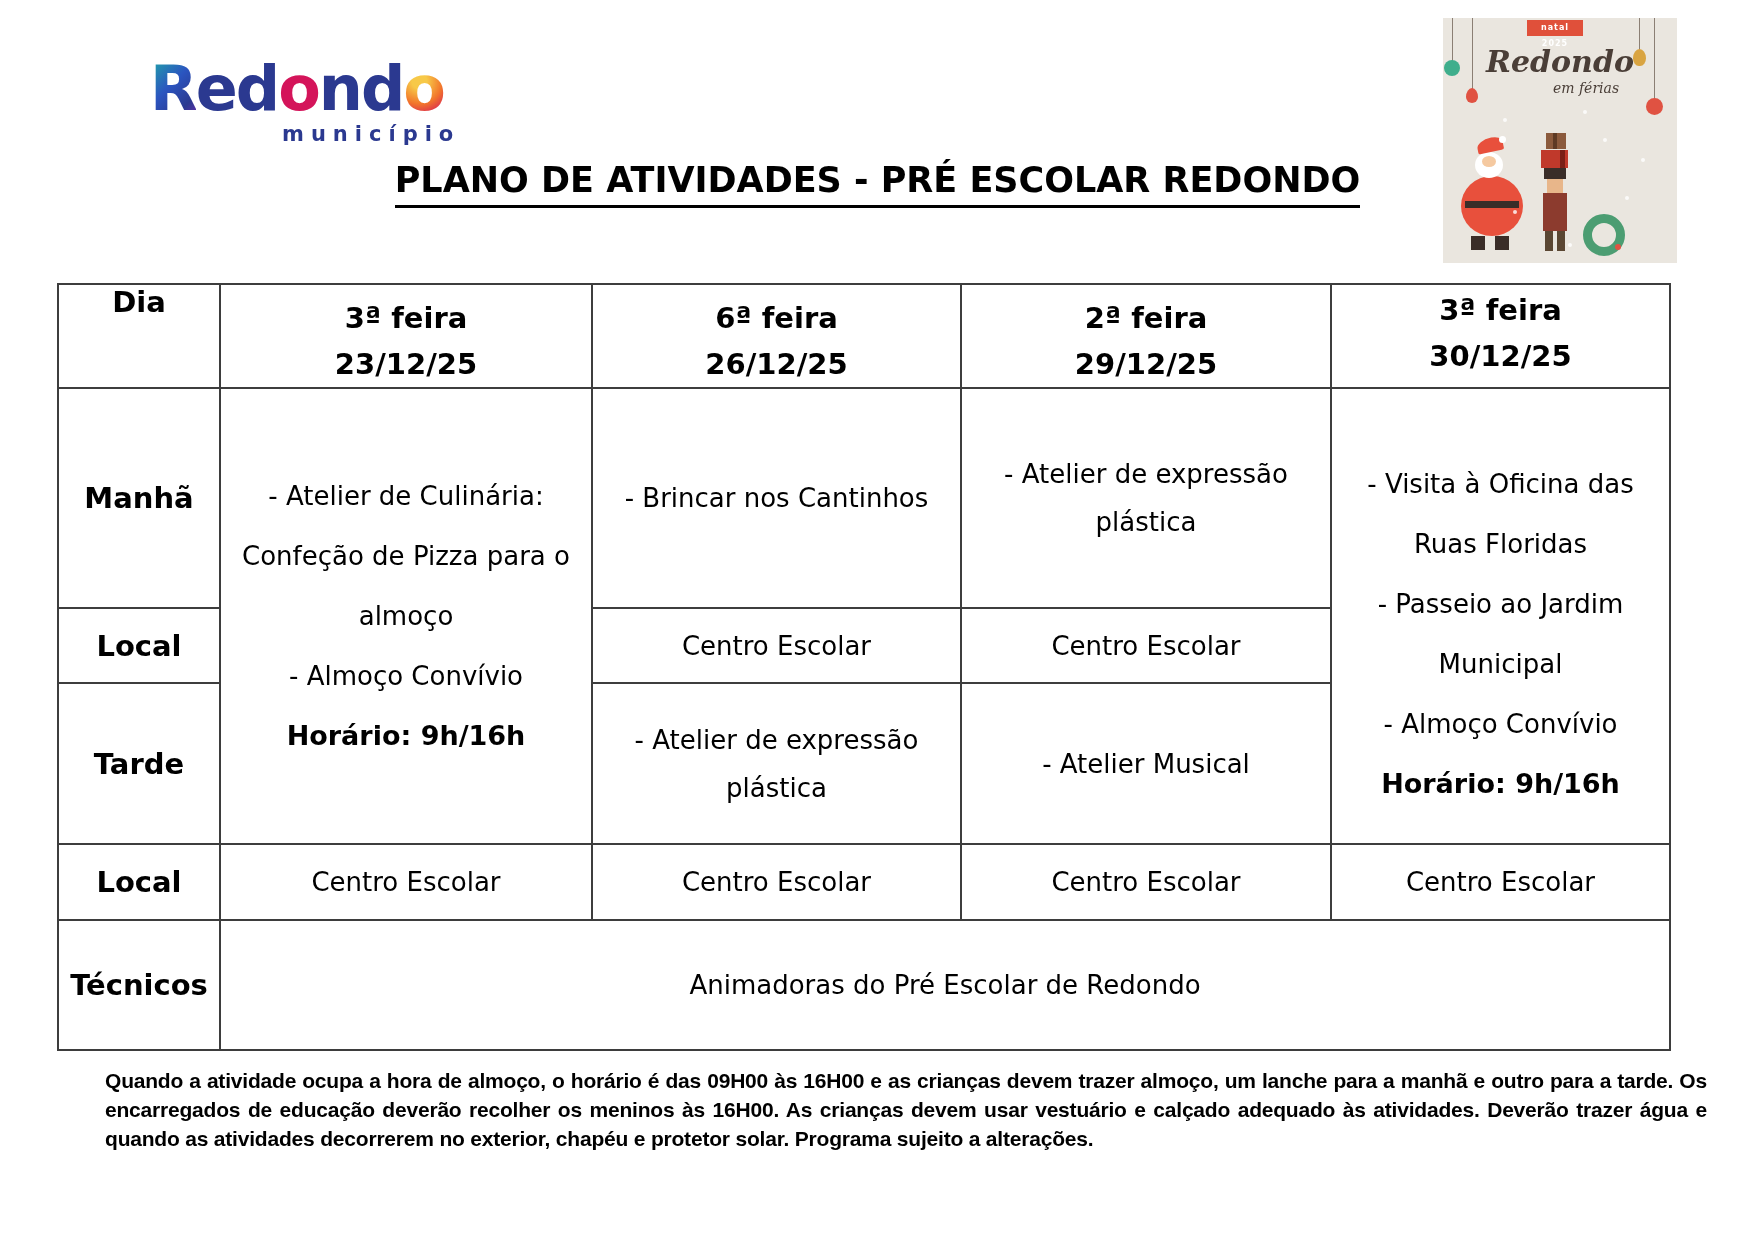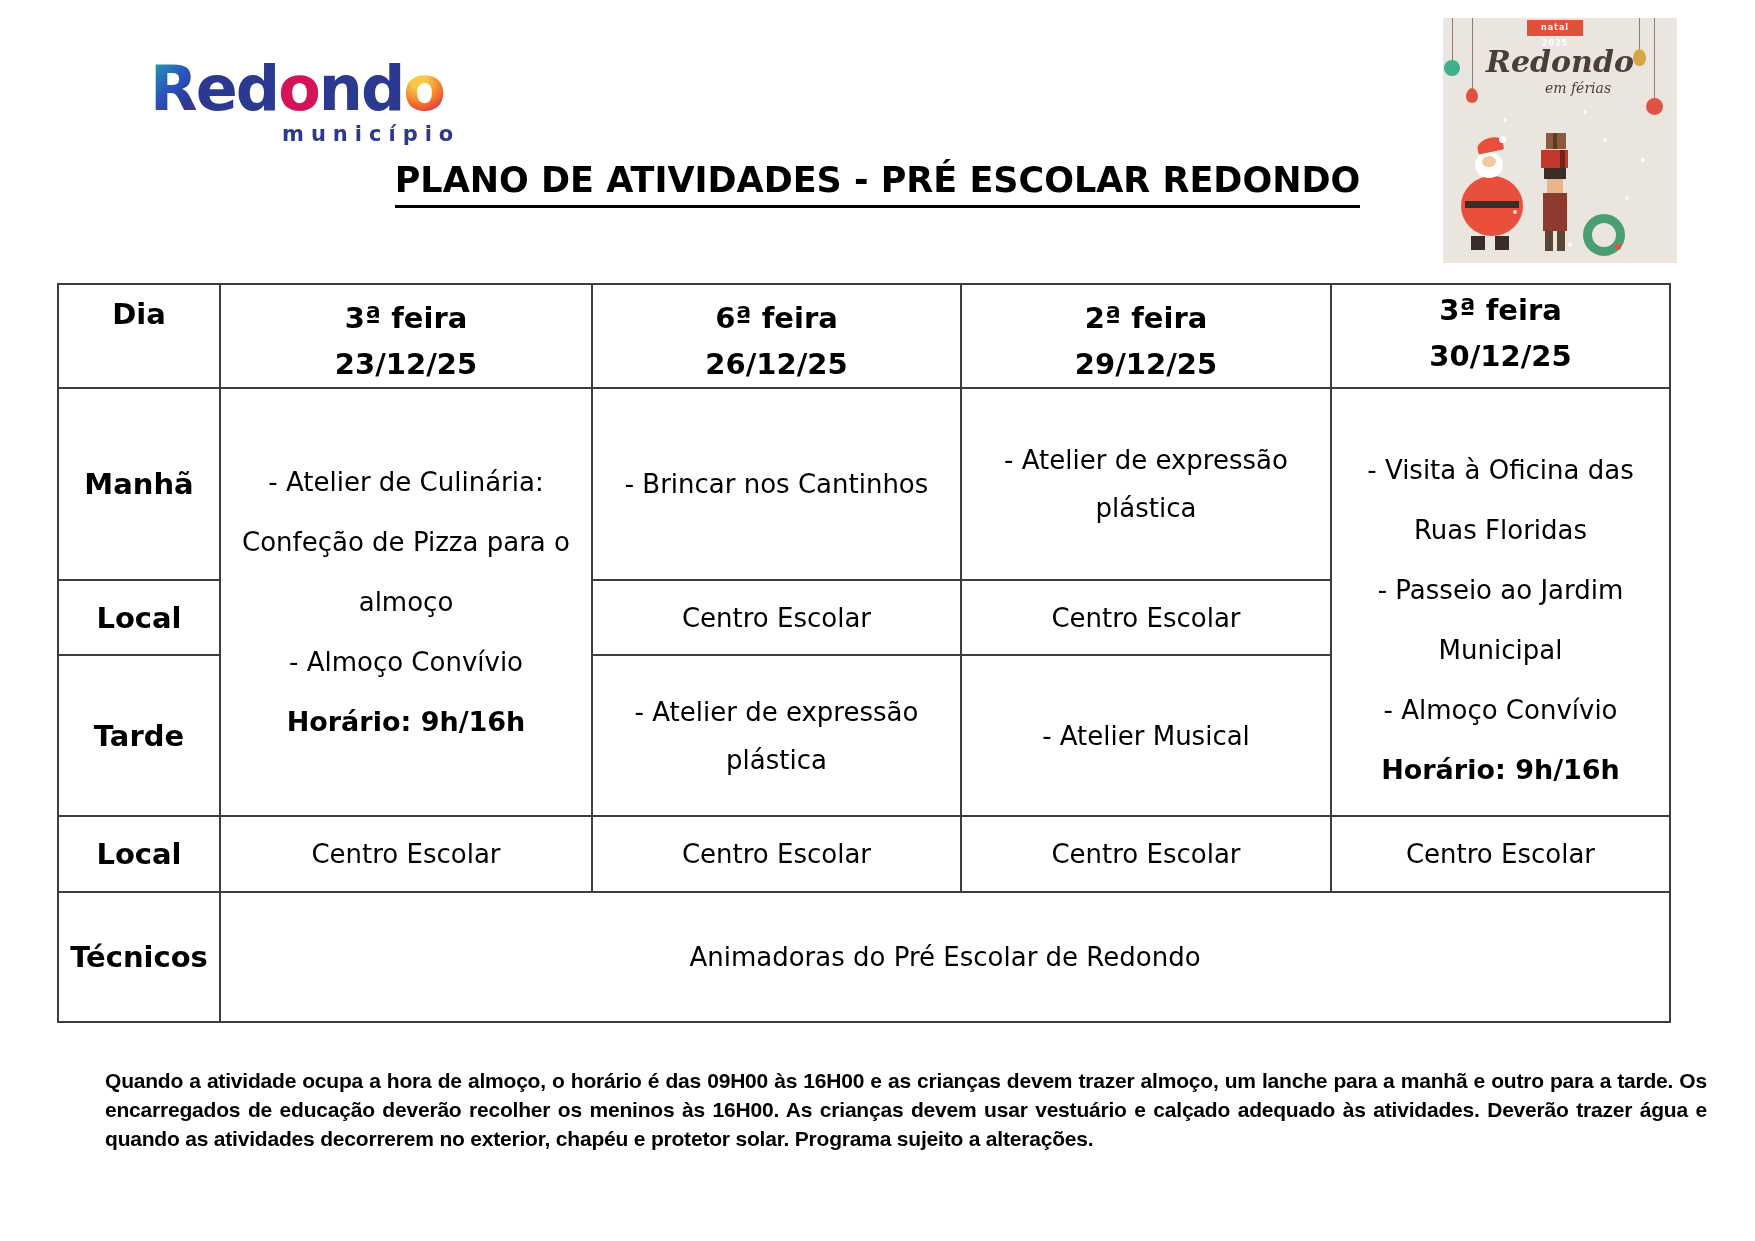--- a/index.html
+++ b/index.html
@@ -17,21 +17,21 @@
     -webkit-background-clip:text; background-clip:text; color:transparent; }
   .logo-sub { font-size:21px; font-weight:600; color:#2b3990; letter-spacing:7px; margin:2px 0 0 132px; }
 
   
   .card { position:absolute; left:1443px; top:18px; width:234px; height:245px; background:#eae6df; }
   .card .string { position:absolute; width:1px; background:#8b7f74; top:0; }
   .card .banner { position:absolute; left:84px; top:2px; width:56px; height:16px; background:#e0503a;
     color:#fff; font-size:8px; font-weight:bold; text-align:center; line-height:16px; letter-spacing:1px; }
   .card .script-title { position:absolute; left:0; top:26px; width:100%; text-align:center;
     font-family:"DejaVu Serif", serif; font-style:italic; font-weight:bold; font-size:30px; color:#4a3e37; }
-  .card .script-sub { position:absolute; left:0; top:62px; width:100%; text-align:center;
+  .card .script-sub { position:absolute; left:8px; top:62px; width:100%; text-align:center;
     font-family:"DejaVu Serif", serif; font-style:italic; font-size:14px; color:#4a3e37;padding-left:36px; }
   .orn { position:absolute; border-radius:50%; }
   .orn-green { left:1px; top:42px; width:16px; height:16px; background:#3fae8c; }
   .orn-reddrop { left:23px; top:70px; width:12px; height:15px; background:#e05242; border-radius:50% 50% 50% 50%/60% 60% 40% 40%; }
   .orn-gold { left:190px; top:31px; width:13px; height:17px; background:#d9a441; border-radius:50% 50% 45% 45%/55% 55% 45% 45%; }
   .orn-redball { left:203px; top:80px; width:17px; height:17px; background:#e05242; }
   .santa-body { position:absolute; left:18px; top:158px; width:62px; height:60px; background:#e8503c; border-radius:50%; }
   .santa-beard { position:absolute; left:32px; top:134px; width:28px; height:26px; background:#ffffff; border-radius:50%; }
   .santa-face { position:absolute; left:39px; top:138px; width:14px; height:11px; background:#f5c9a0; border-radius:50%; }
   .santa-hat { position:absolute; left:34px; top:120px; width:26px; height:14px; background:#e8503c; border-radius:60% 40% 10% 10%; transform:rotate(-12deg); }
@@ -57,21 +57,21 @@
   .title { display:inline-block; font-size:35px; font-weight:bold; letter-spacing:0px;
     border-bottom:3px solid #000; padding-bottom:5px; }
 
   
   table.plan { position:absolute; left:57px; top:283px; width:1612px; border-collapse:collapse; table-layout:fixed; }
   table.plan th, table.plan td { border:2px solid #3d3d3d; text-align:center; vertical-align:middle;
     font-size:26px; font-weight:normal; overflow:hidden; }
   table.plan th { font-weight:bold; font-size:29px; }
   .hdr { vertical-align:top !important; padding-top:10px; line-height:46px; }
   .hdr-last { vertical-align:top !important; padding-top:2px; line-height:46px; }
-  .corner { vertical-align:top !important; padding-top:12px; }
+  .corner { vertical-align:top !important; }
   .merged { line-height:60px; }
   .merged-right { line-height:60px; padding-top:36px; font-size:25px; }
   .two-line { line-height:48px; }
   .bold-line { font-weight:bold; font-size:27px; }
   .tech-cell { font-weight:bold; font-size:28px; }
 
   
   .footer { position:absolute; left:57px; top:1066px; width:1650px;
     font-family:"Liberation Sans", sans-serif; font-weight:bold; font-size:21px; line-height:29px; }
   .footer .notes { text-align:justify; letter-spacing:-0.2px;margin-left:48px; }
@@ -150,21 +150,21 @@
       </th>
       <th class="hdr">
         <div>2ª feira</div>
         <div>29/12/25</div>
       </th>
       <th class="hdr-last">
         <div>3ª feira</div>
         <div>30/12/25</div>
       </th>
     </tr>
-    <tr style="height:192px">
+    <tr style="height:220px">
       <th>Manhã</th>
       <td rowspan="3" class="merged">
         <div>- Atelier de Culinária:</div>
         <div>Confeção de Pizza para o</div>
         <div>almoço</div>
         <div>- Almoço Convívio</div>
         <div class="bold-line">Horário: 9h/16h</div>
       </td>
       <td>- Brincar nos Cantinhos</td>
       <td class="two-line">

